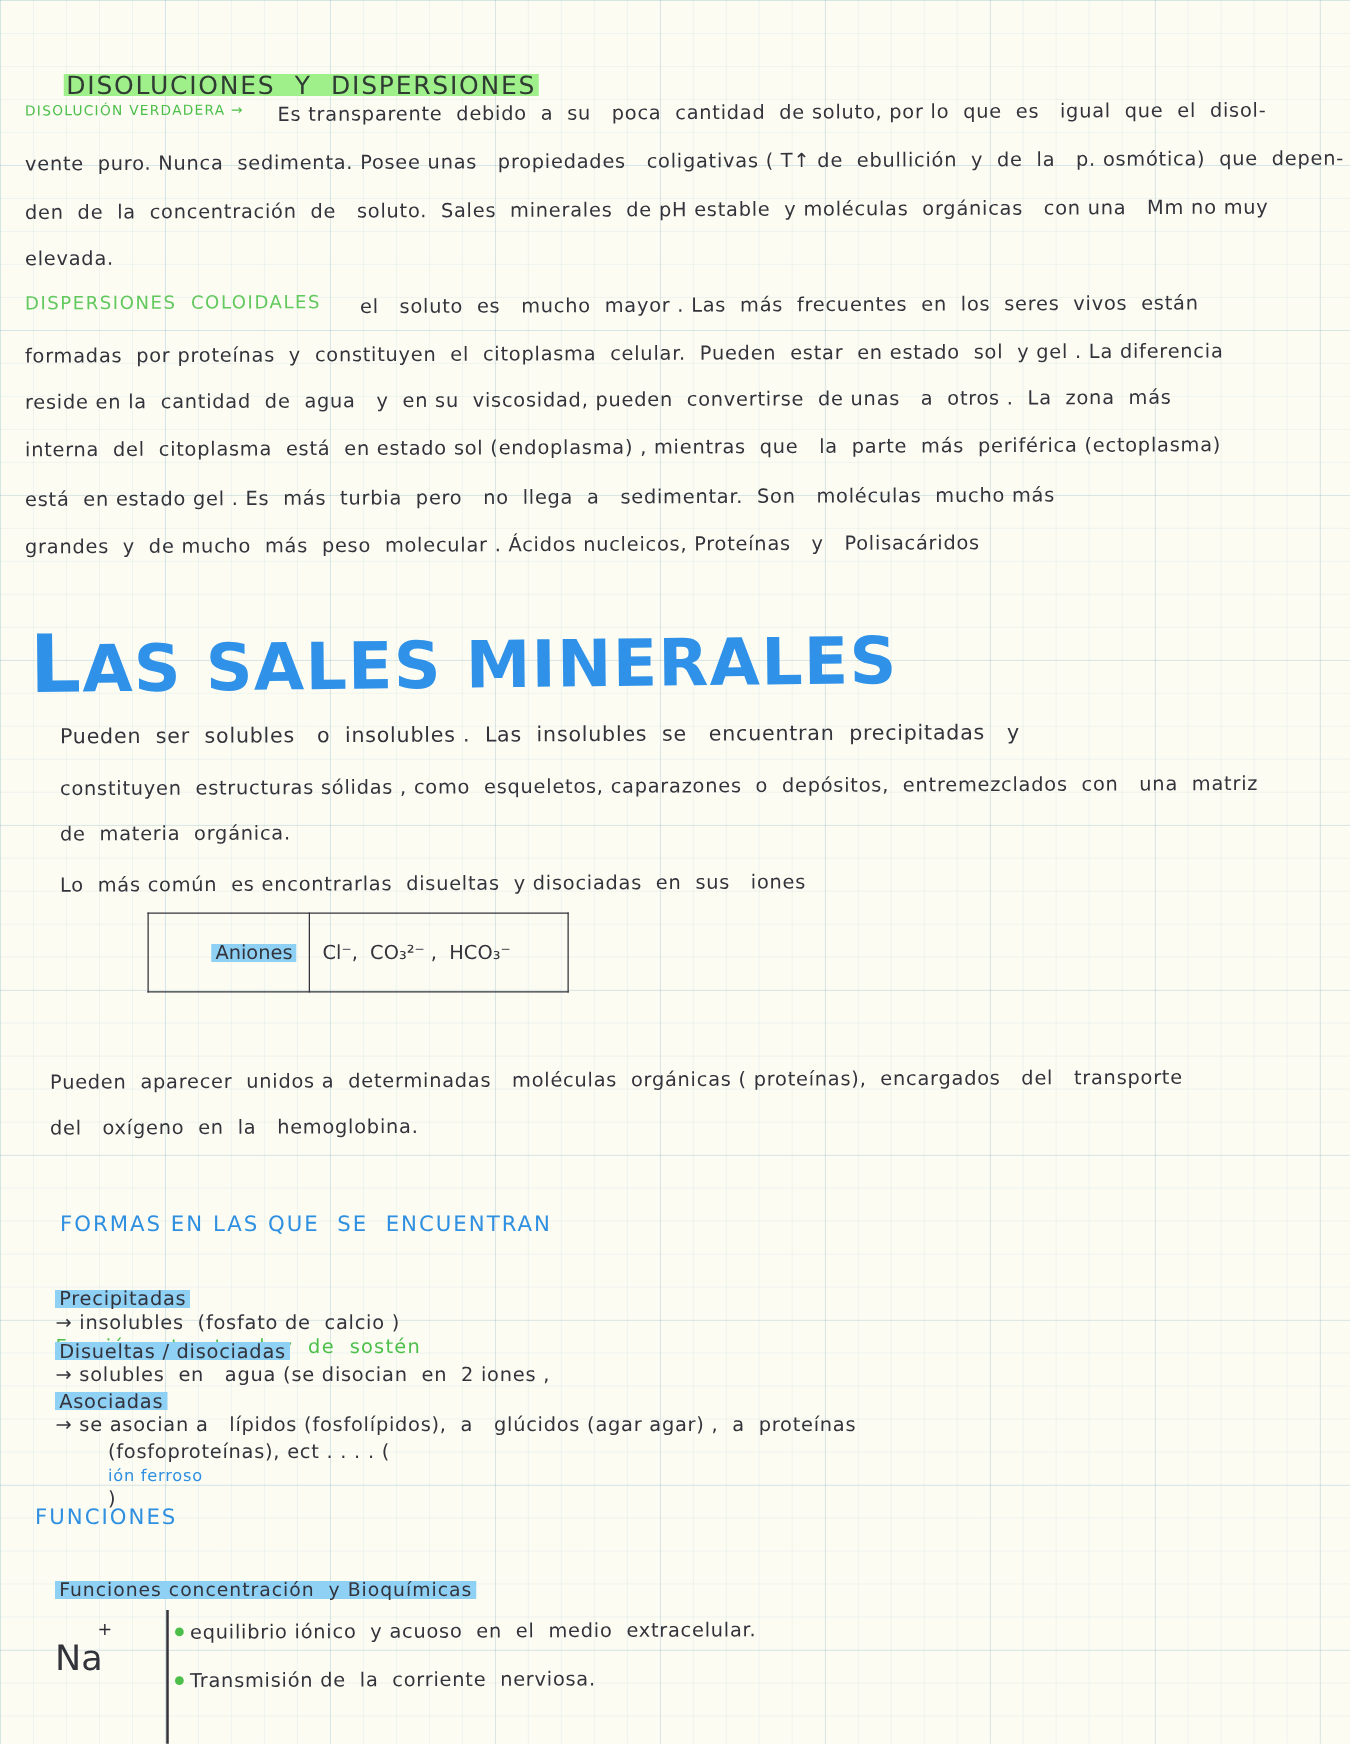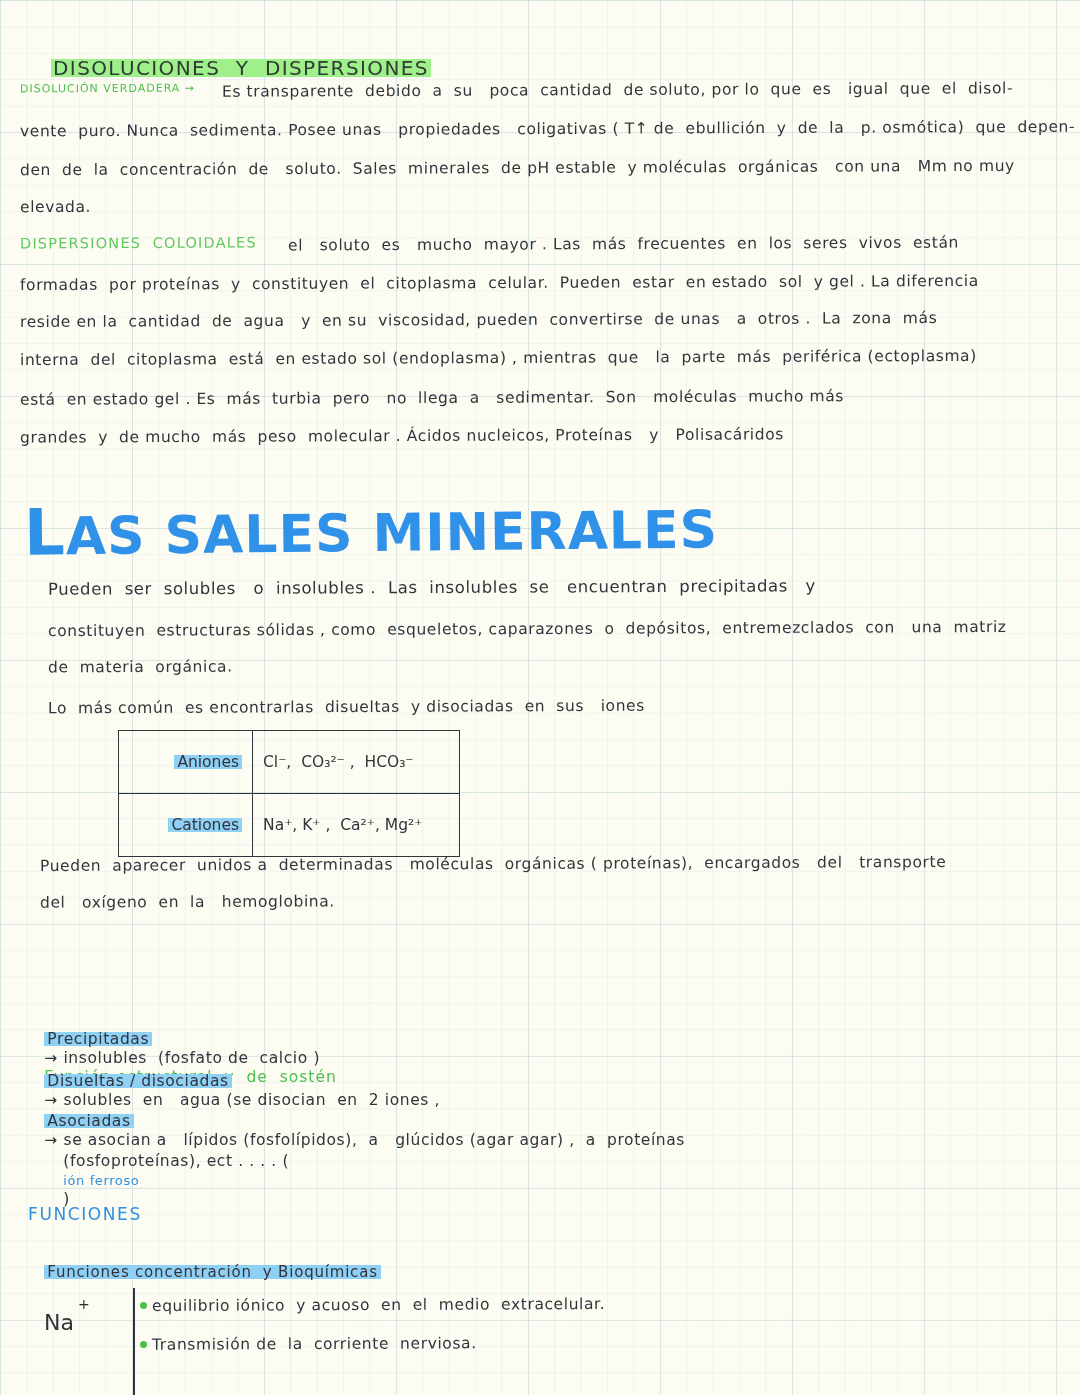--- a/index.html
+++ b/index.html
@@ -91,21 +91,21 @@
     background: #33333b;
   }
   .bullet-dot {
     position: absolute;
     width: 7px; height: 7px;
     border-radius: 50%;
     background: #4cbf4a;
   }
   .na-label {
     position: absolute;
-    font-size: 22px;
+    font-size: 28px;
     color: #33333b;
   }
 </style>
 </head>
 <body>
 
 <div id="page">
 
   <div class="ink green-head hw-line" style="left:20px; top:32px;">
     <span class="hl-green">DISOLUCIONES  Y  DISPERSIONES</span>
@@ -133,50 +133,45 @@
   <div class="ink hw hw-line" style="left:48px; top:698px;">Lo  más común  es encontrarlas  disueltas  y disociadas  en  sus   iones</div>
 
   <table class="tbl" style="left:118px; top:730px;">
     <tbody>
         <tr>
       <td class="lbl" style="width:108px;">
         <span class="hl-blue">Aniones</span>
       </td>
       <td style="width:186px;">Cl⁻,  CO₃²⁻ ,  HCO₃⁻</td>
     </tr>
-    <tr>
-      <td class="lbl">
-        <span class="hl-blue">Cationes</span>
-      </td>
-      <td>Na⁺, K⁺ ,  Ca²⁺, Mg²⁺</td>
-    </tr>
   </tbody>
     </table>
 
   <div class="ink hw hw-line" style="left:40px; top:855px;">Pueden  aparecer  unidos a  determinadas   moléculas  orgánicas ( proteínas),  encargados   del   transporte</div>
   <div class="ink hw hw-line" style="left:40px; top:893px;">del   oxígeno  en  la   hemoglobina.</div>
 
+  <div class="ink blue-head hw-line" style="left:48px; top:970px;">FORMAS EN LAS QUE  SE  ENCUENTRAN</div>
 
   <div class="hw-line" style="left:24px; top:1010px;">
     <span class="ink hw hl-blue" style="position:relative;text-align:right;">Precipitadas</span>
     <span class="ink hw" style="position:relative;">→ insolubles  (fosfato de  calcio )</span>
     <span class="ink hw green-txt" style="position:relative; letter-spacing:1px;">Función estructural  y  de  sostén</span>
   </div>
 
   <div class="hw-line" style="left:24px; top:1052px;">
     <span class="ink hw hl-blue" style="position:relative;">Disueltas / disociadas</span>
     <span class="ink hw" style="position:relative;text-align:center;">→ solubles  en   agua (se disocian  en  2 iones ,</span>
   </div>
 
   <div class="hw-line" style="left:24px; top:1092px;">
     <span class="ink hw hl-blue" style="position:relative;">Asociadas</span>
     <span class="ink hw" style="position:relative;">→ se asocian a   lípidos (fosfolípidos),  a   glúcidos (agar agar) ,  a  proteínas</span>
   </div>
 
-  <div class="hw-line" style="left:43px; top:1132px;">
+  <div class="hw-line" style="left:66px; top:1132px;">
     <span class="ink hw" style="position:relative;">(fosfoproteínas), ect . . . . (</span>
     <span class="ink hw blue-txt" style="position:relative; font-size:13px;">ión ferroso</span>
     <span class="ink hw" style="position:relative;">)</span>
   </div>
 
   <div class="ink blue-head hw-line" style="left:28px; top:1204px;">FUNCIONES</div>
 
   <div class="hw-line" style="left:24px; top:1243px;">
     <span class="ink hw hl-blue" style="position:relative; font-size:15px; letter-spacing:0.8px;">Funciones concentración  y Bioquímicas</span>
   </div>

